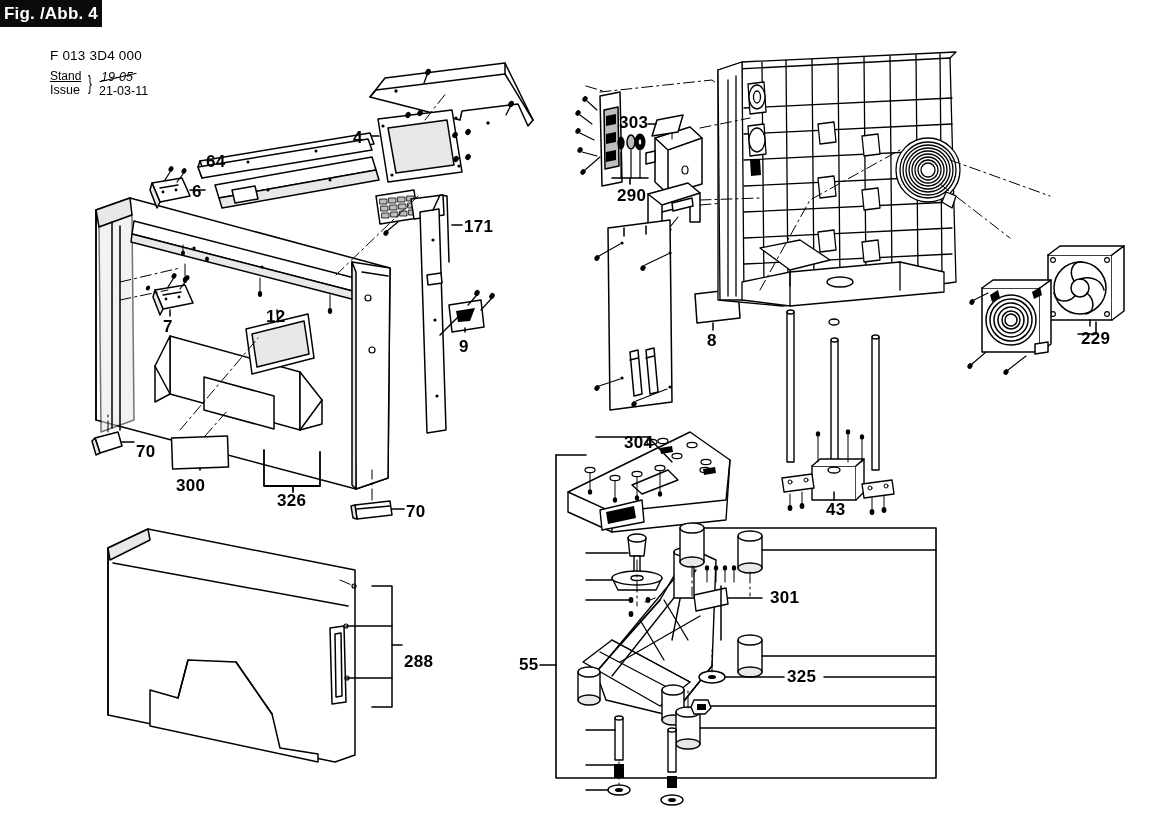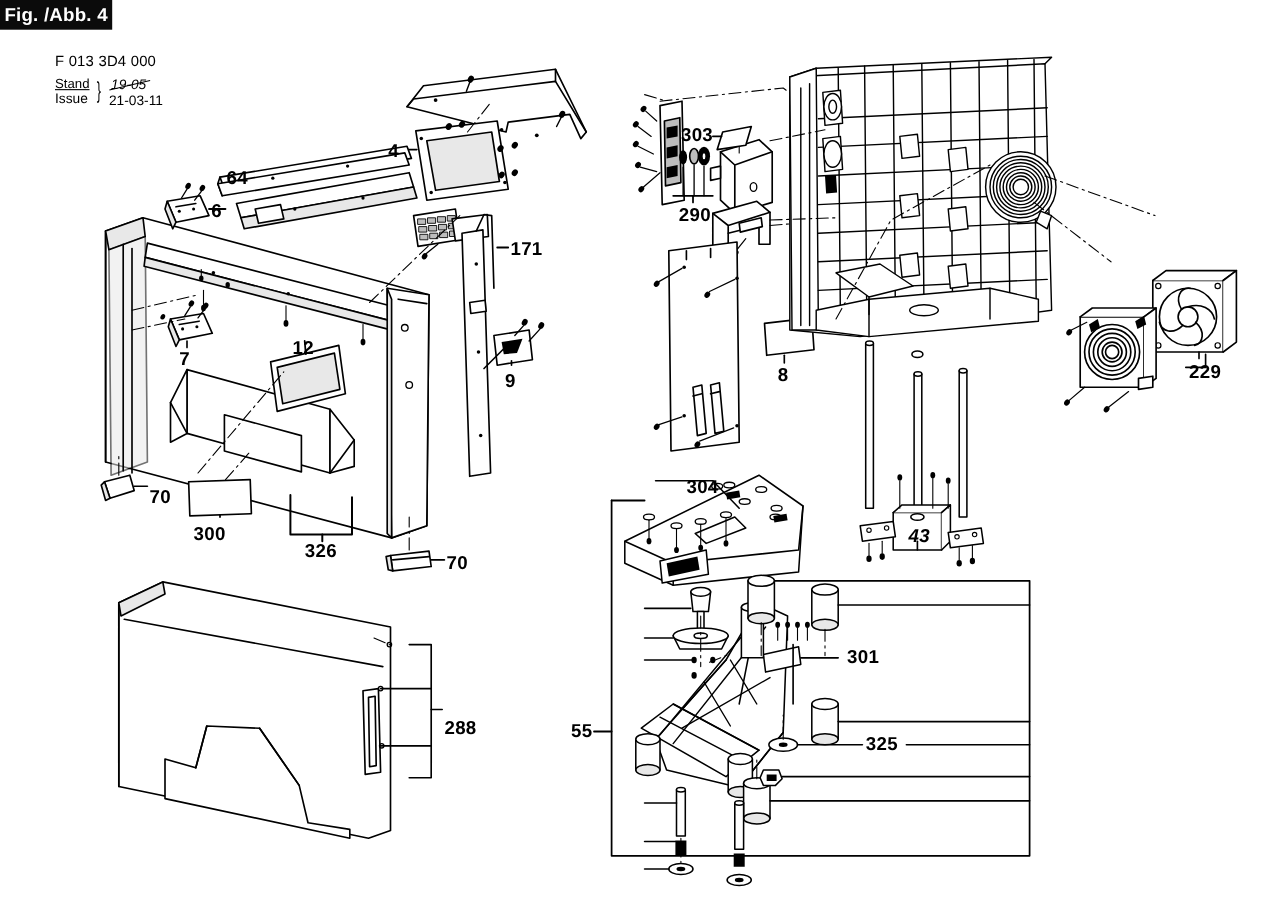--- a/index.html
+++ b/index.html
@@ -680,19 +680,19 @@
   <div class="cn" style="left:459px;  top:337px;">9</div>
   <div class="cn" style="left:136px; top:442px;">70</div>
   <div class="cn" style="left:176px;  top:476px;">300</div>
   <div class="cn" style="left:277px;  top:491px;">326</div>
   <div class="cn" style="left:406px; top:502px;">70</div>
   <div class="cn" style="left:404px;  top:652px;">288</div>
   <div class="cn" style="left:619px;  top:113px;">303</div>
   <div class="cn" style="left:617px;  top:186px;">290</div>
   <div class="cn" style="left:707px;  top:331px;">8</div>
   <div class="cn" style="left:1081px; top:329px;">229</div>
-  <div class="cn" style="left:826px;  top:478px;font-style:italic;">43</div>
+  <div class="cn" style="left:826px;  top:500px;">43</div>
   <div class="cn" style="left:584px;  top:433px;margin-left:40px;">304</div>
   <div class="cn" style="left:770px;  top:588px;">301</div>
   <div class="cn" style="left:519px;  top:655px;text-align:center;">55</div>
   <div class="cn" style="left:787px;  top:667px;">325</div>
 
 </div>
 
 </body></html>

